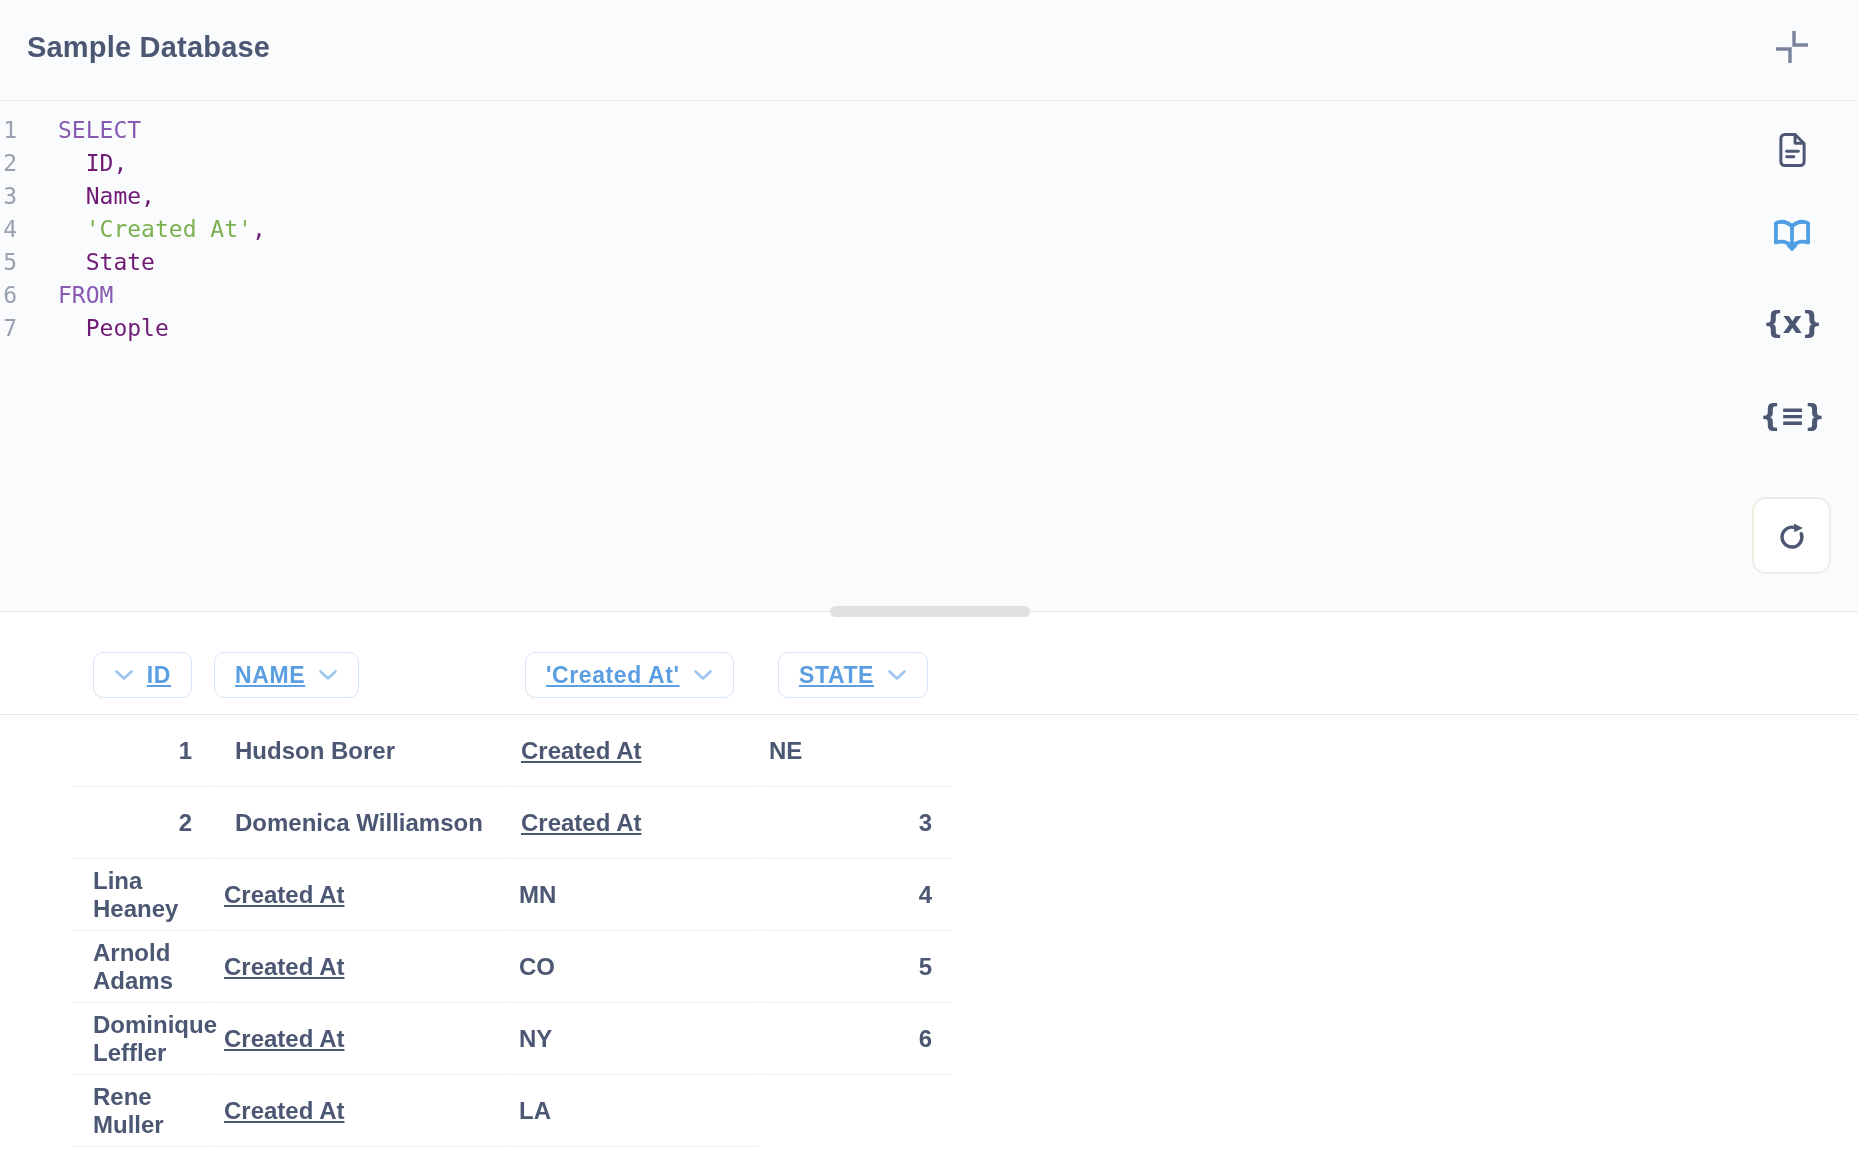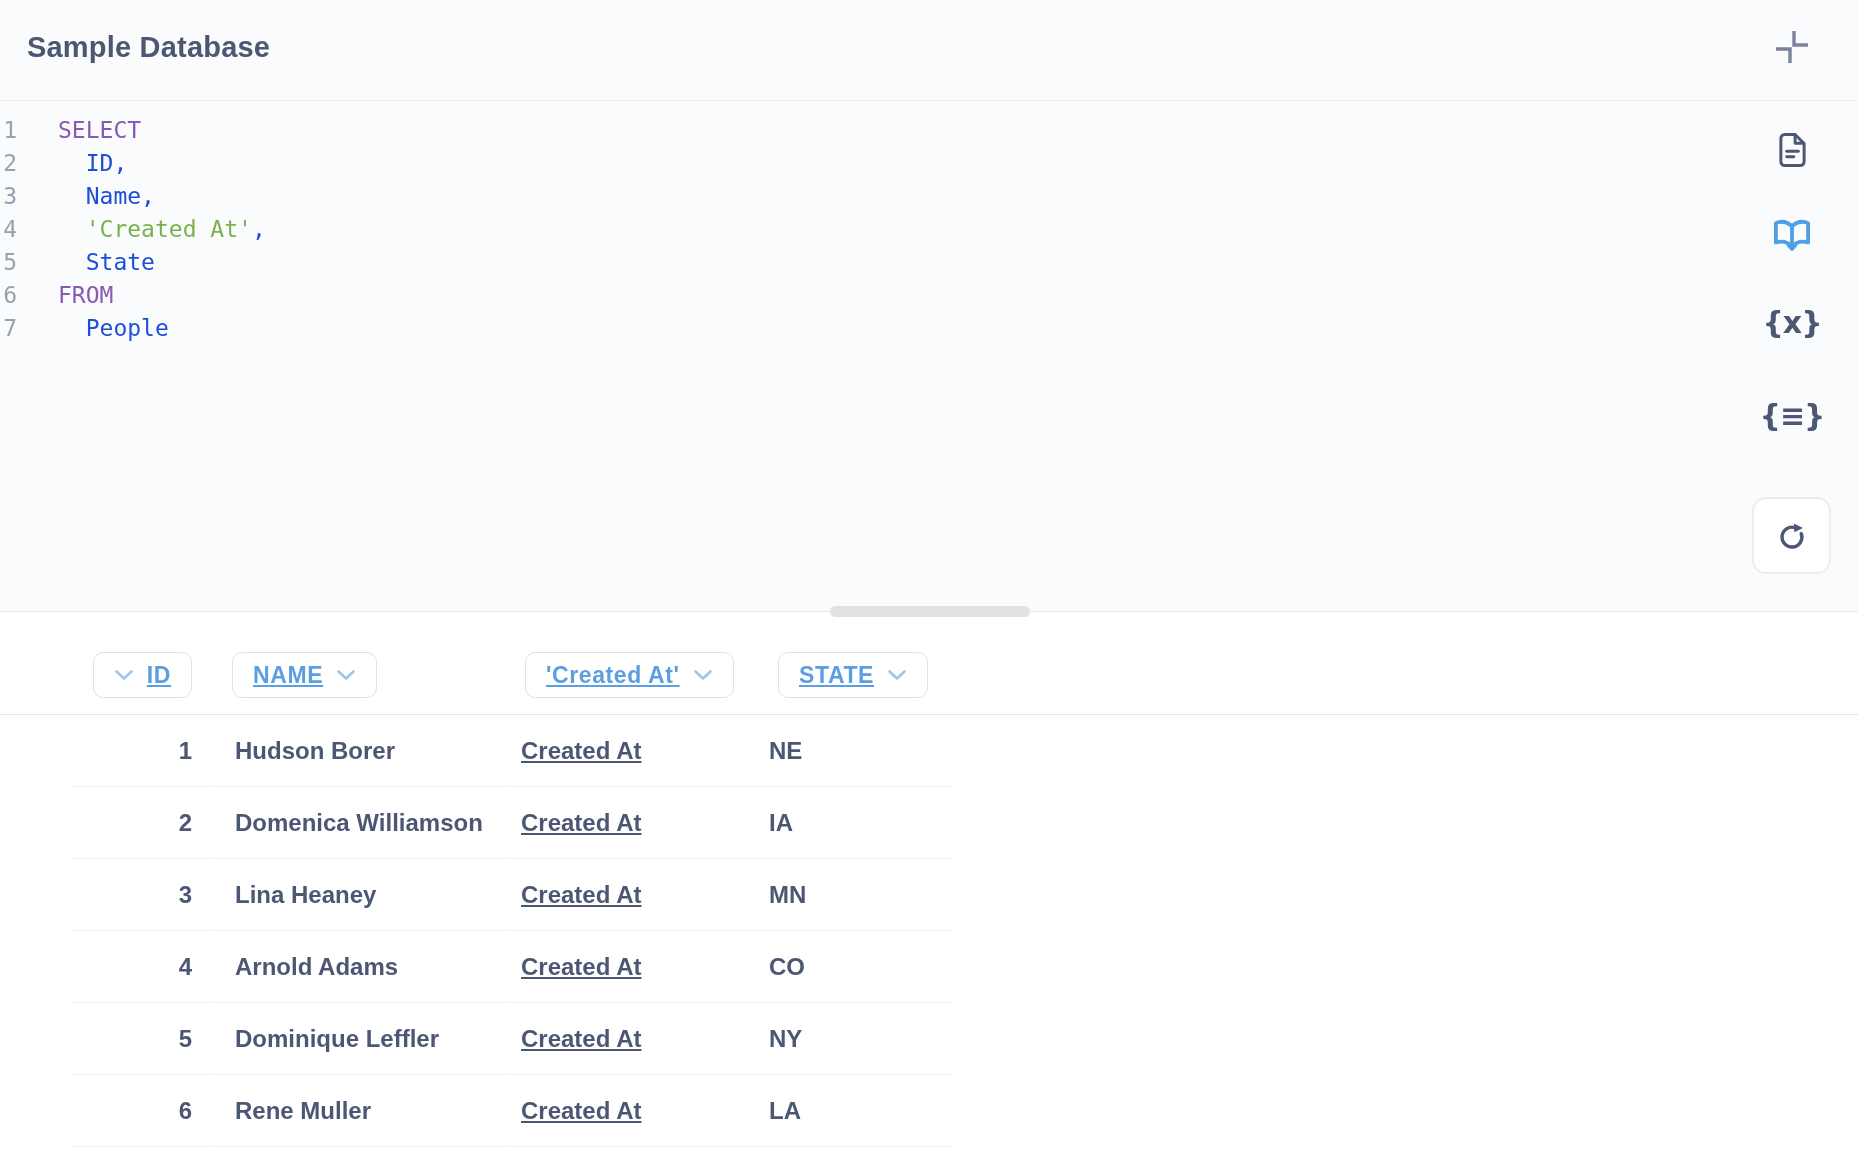--- a/index.html
+++ b/index.html
@@ -26,21 +26,21 @@
     position:absolute;left:1774px;top:29px;width:36px;height:36px;
     background:none;border:none;padding:0;cursor:pointer;
   }
 
   
   .editor{position:absolute;left:0;top:114px;width:1700px;}
   .line{display:flex;height:33px;line-height:33px;font-family:"DejaVu Sans Mono",monospace;font-size:23px;white-space:pre;}
   .ln{flex:none;width:17px;text-align:right;color:#99a1b1;}
   .code{padding-left:41px;}
   .tok-keyword{color:#885ab1;}
-  .tok-plain{color:#1d4ed8;}
+  .tok-plain{color:#701a75;}
   .tok-string{color:#7cb04e;}
 
   
   .rail-btn{position:absolute;background:none;border:none;padding:0;cursor:pointer;display:flex;align-items:center;justify-content:center;}
   .rail-doc{left:1772px;top:130px;width:40px;height:40px;}
   .rail-book{left:1772px;top:216px;width:40px;height:40px;}
   .rail-var{left:1769px;top:303px;width:46px;height:40px;}
   .rail-snip{left:1769px;top:396px;width:46px;height:40px;}
   .brace-icon{
     font-family:"DejaVu Sans",sans-serif;font-size:30px;font-weight:700;color:#4c5773;
@@ -71,21 +71,21 @@
   .pill{
     display:inline-flex;align-items:center;height:46px;box-sizing:border-box;
     border:1.5px solid #d5e4f6;border-radius:10px;background:#ffffff;
     padding:0 20px;gap:13px;cursor:pointer;
     color:#5b9ee1;font-size:23px;font-weight:700;letter-spacing:.6px;
     font-family:"Liberation Sans",sans-serif;
     text-decoration:underline;
   }
   .pill .chev{flex:none;display:block;}
   .m-id{margin-right:20px;}
-  .m-name{margin-left:18px;}
+  .m-name{}
   .m-created{margin-left:14px;}
   .m-state{margin-left:17px;}
 
   .tbody{
     position:absolute;left:72px;top:103px;
     display:grid;grid-template-columns:140px 295px 248px 191px;column-gap:2px;
     grid-auto-rows:72px;
   }
   .cell{
     display:flex;align-items:center;border-bottom:1px solid #efefef;
@@ -197,21 +197,20 @@
       </div>
     <div class="thead-border"></div>
     <div class="tbody" id="tbody">
         <div class="cell c0">1</div>
         <div class="cell c1">Hudson Borer</div>
         <div class="cell c2">Created At</div>
         <div class="cell c3">NE</div>
         <div class="cell c0">2</div>
         <div class="cell c1">Domenica Williamson</div>
         <div class="cell c2">Created At</div>
-        <div class="cell c3">IA</div>
         <div class="cell c0">3</div>
         <div class="cell c1">Lina Heaney</div>
         <div class="cell c2">Created At</div>
         <div class="cell c3">MN</div>
         <div class="cell c0">4</div>
         <div class="cell c1">Arnold Adams</div>
         <div class="cell c2">Created At</div>
         <div class="cell c3">CO</div>
         <div class="cell c0">5</div>
         <div class="cell c1">Dominique Leffler</div>

